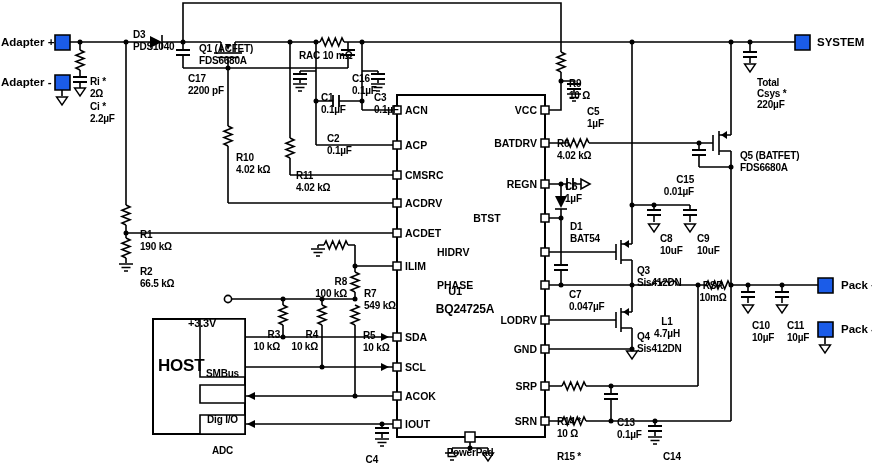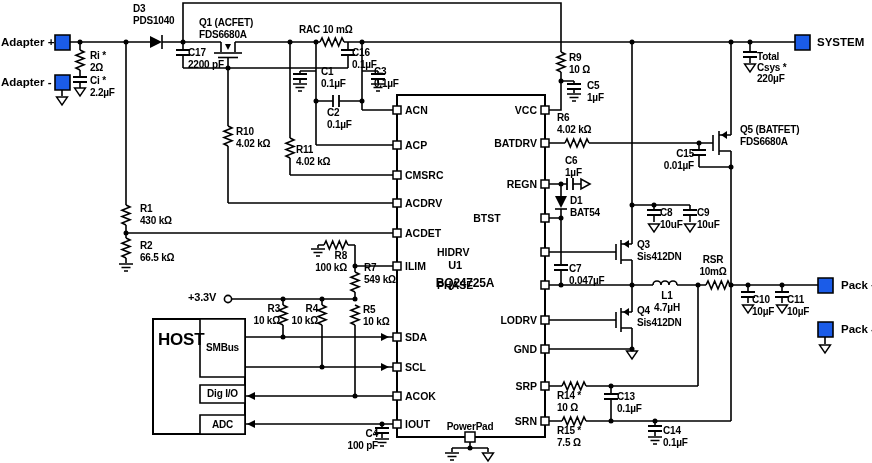--- a/index.html
+++ b/index.html
@@ -1,20 +1,20 @@
 <!DOCTYPE html>
 <html><head>
 <meta charset="utf-8">
 <style>
   html,body{margin:0;padding:0;background:#fff;}
   #stage{position:relative;width:872px;height:463px;background:#ffffff;overflow:hidden;
          font-family:"Liberation Sans",sans-serif;}
   #schem{position:absolute;left:0;top:0;}
   .lbl{position:absolute;font:bold 10px/11.5px "Liberation Sans",sans-serif;color:#000;
-       white-space:pre-line;letter-spacing:-0.2px;}
+       white-space:pre-line;letter-spacing:-0.2px;margin-top:26px;}
   .tr{text-align:right;}
   .tc{text-align:center;}
   .pinl{position:absolute;font:bold 10.5px/12px "Liberation Sans",sans-serif;color:#000;white-space:nowrap;}
   .portl{position:absolute;font:bold 11.5px/14px "Liberation Sans",sans-serif;color:#000;white-space:nowrap;}
   svg path, svg rect, svg circle, svg polyline{vector-effect:non-scaling-stroke;}
   .w{stroke:#000;stroke-width:1.6;fill:none;}
   .sym{stroke:#000;stroke-width:1.6;fill:none;}
   .fill{fill:#000;stroke:none;}
   .pinbox{fill:#fff;stroke:#000;stroke-width:1.5;}
   .port{fill:#1b5ce8;stroke:#000;stroke-width:1.6;}
@@ -311,21 +311,21 @@
 0.1µF</div>
 <div class="lbl" style="left:327px;top:107px">C2
 0.1µF</div>
 <div class="lbl" style="left:374px;top:66px">C3
 0.1µF</div>
 <div class="lbl" style="left:236px;top:126px">R10
 4.02 kΩ</div>
 <div class="lbl" style="left:296px;top:144px">R11
 4.02 kΩ</div>
 <div class="lbl" style="left:140px;top:203px">R1
-430 kΩ</div>
+190 kΩ</div>
 <div class="lbl" style="left:140px;top:240px">R2
 66.5 kΩ</div>
 <div class="lbl tr" style="left:307px;top:250px;width:40px">R8
 100 kΩ</div>
 <div class="lbl" style="left:364px;top:262px">R7
 549 kΩ</div>
 <div class="lbl tr" style="left:238px;top:303px;width:42px">R3
 10 kΩ</div>
 <div class="lbl tr" style="left:276px;top:303px;width:42px">R4
 10 kΩ</div>

